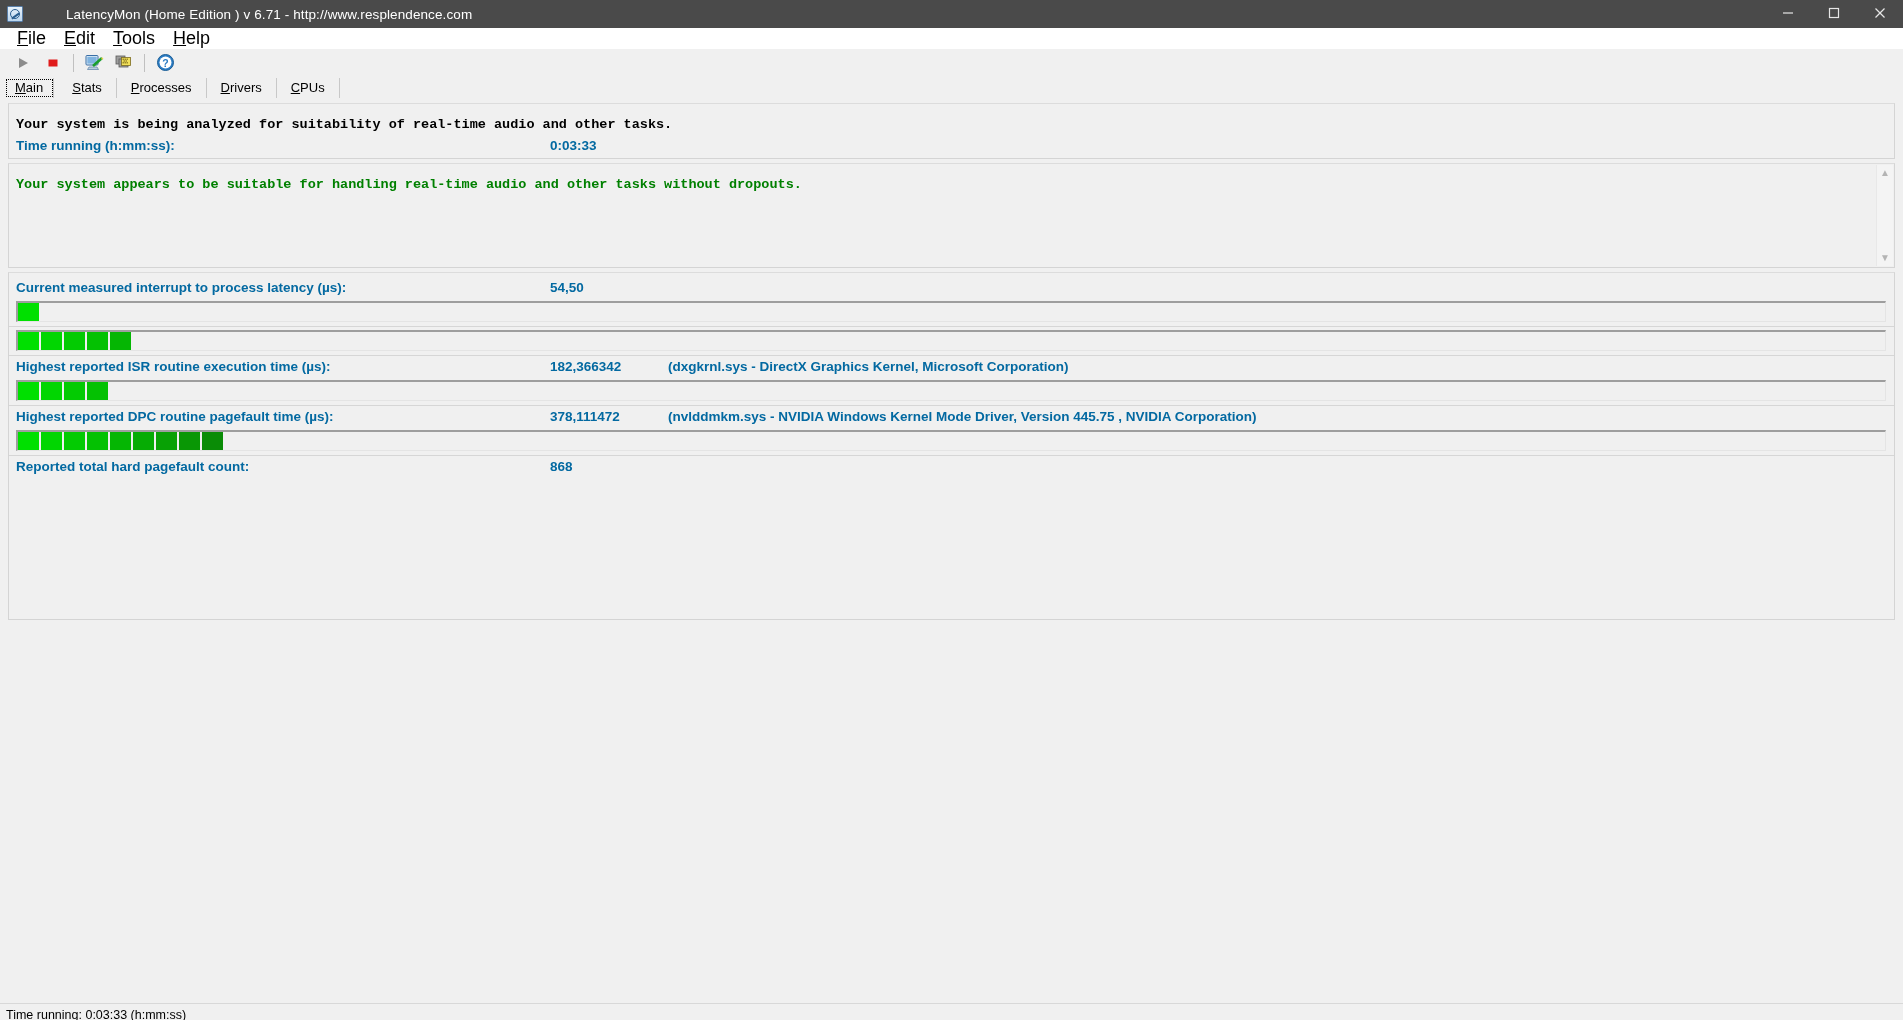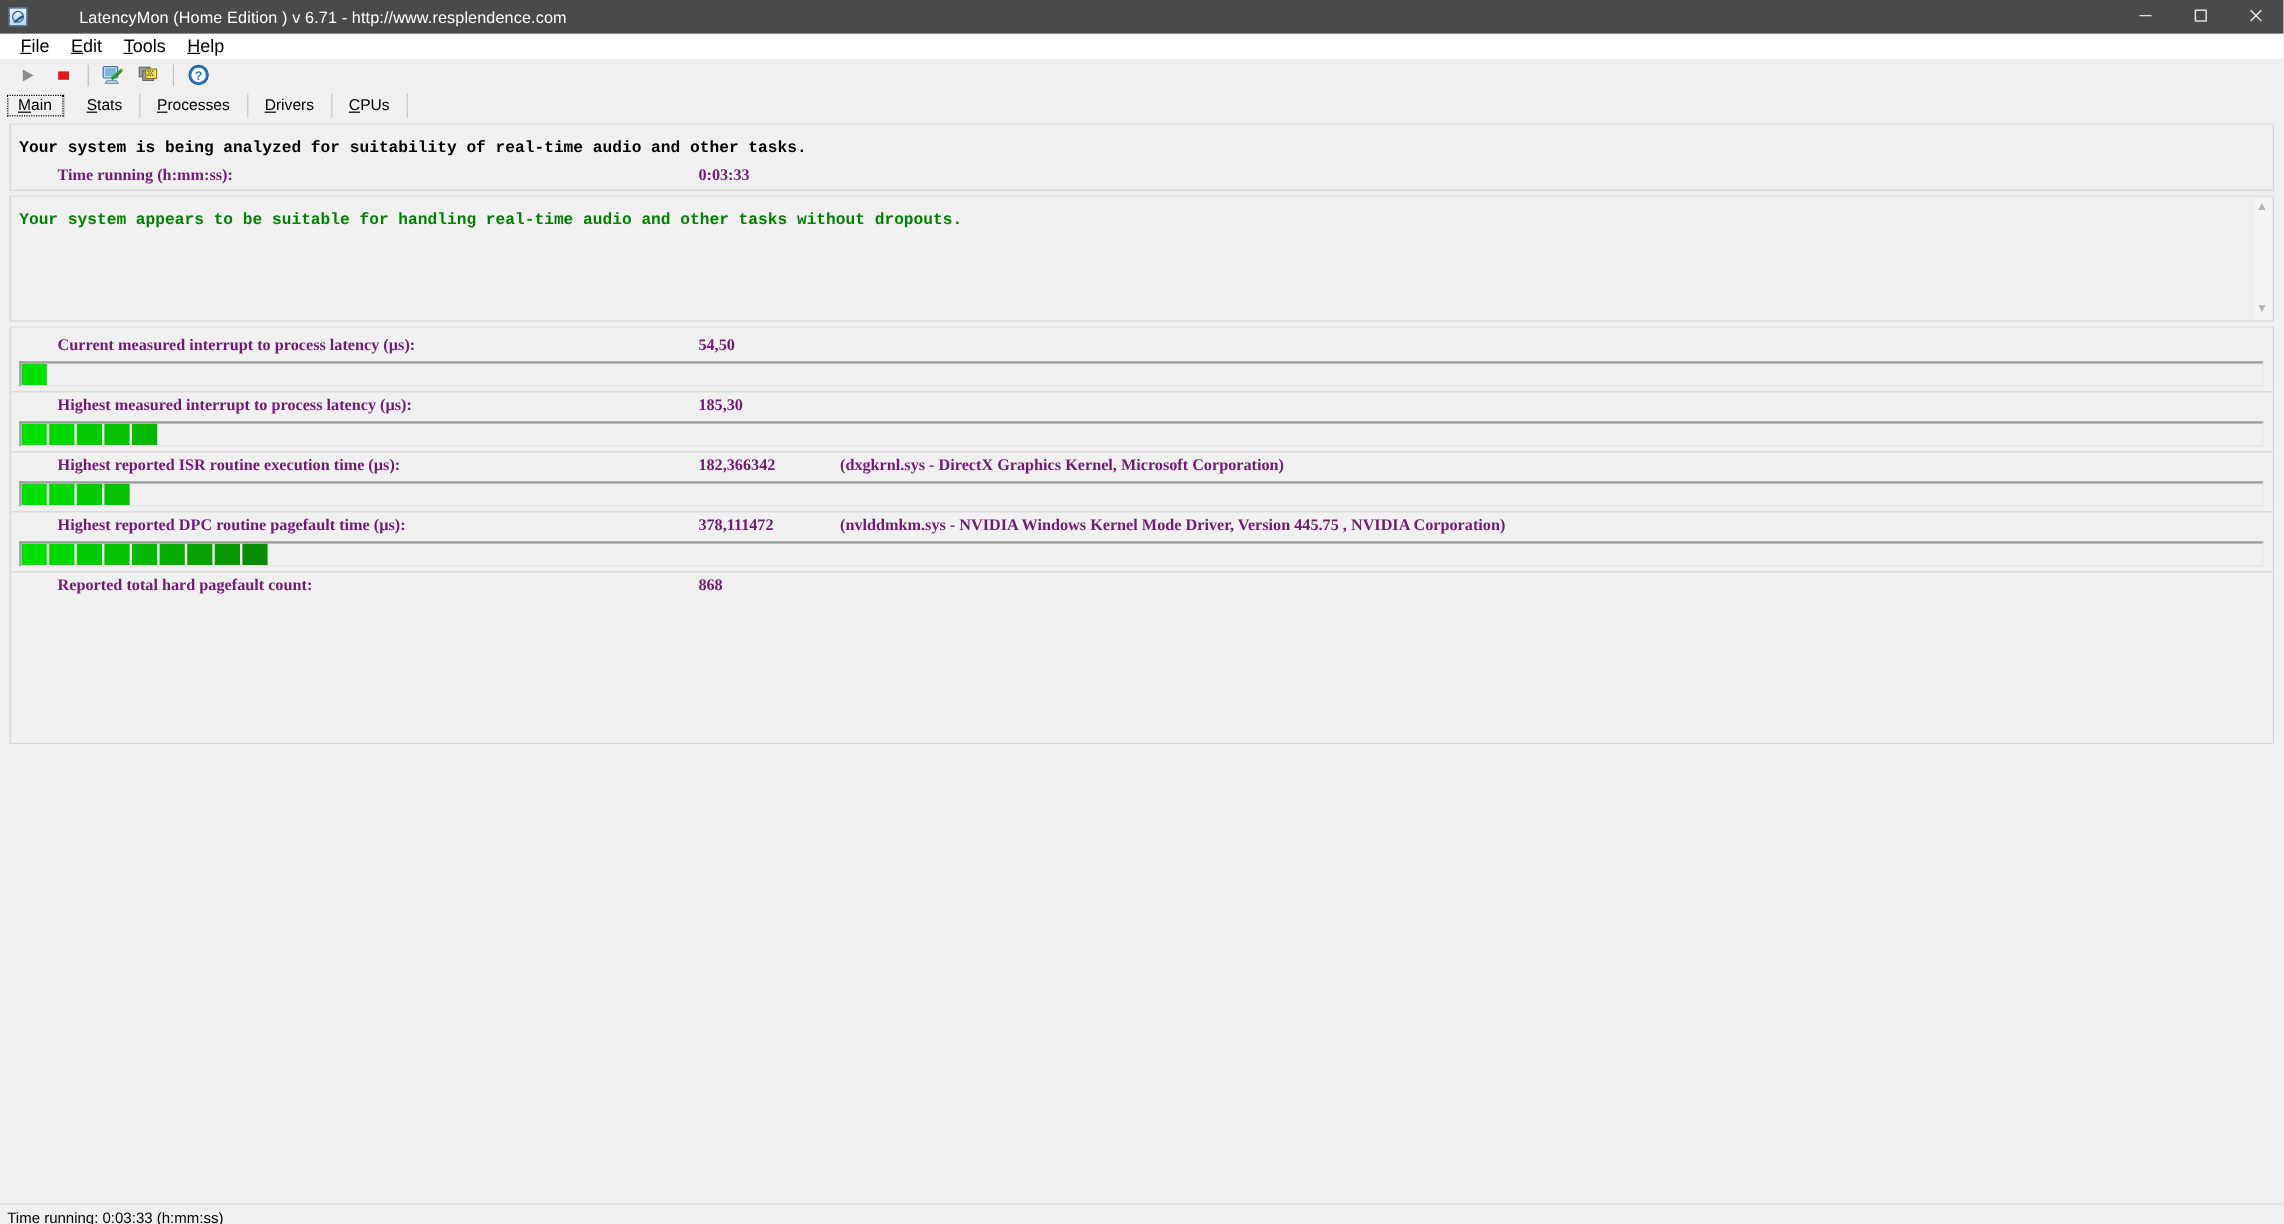--- a/index.html
+++ b/index.html
@@ -67,21 +67,21 @@
   
   #menubar {
     height: 21px;
     background: #ffffff;
     display: flex;
     align-items: center;
     padding-left: 8px;
     border-bottom: 1px solid #ffffff;
   }
   .menu-item {
-    font-size: 15px;
+    font-size: 18px;
     color: #000;
     padding: 2px 9px 2px 9px;
     white-space: nowrap;
   }
   .menu-item u { text-decoration: underline; }
 
   
   #toolbar {
     height: 27px;
     background: #f0f0f0;
@@ -167,31 +167,30 @@
     font-size: 13.5px;
     color: #000;
     line-height: 21px;
     white-space: pre;
     padding-left: 7px;
     font-weight: bold;
   }
   .mono-row.green { color: #008000; }
 
   .metric-label-line {
-    font-family: Liberation Serif, serif;
+    font-family: Liberation Sans, sans-serif;
     font-size: 13.5px;
     font-weight: bold;
-    color: #701a75;
+    color: #0369a1;
     line-height: 20px;
     white-space: pre;
     padding-left: 7px;
     height: 21px;
     display: flex;
     align-items: center;
-    margin-left: 32px;
   }
   .metric-label-line .m-label { width: 534px; flex: none; }
   .metric-label-line .m-value { width: 118px; flex: none; }
   .metric-label-line .m-extra { flex: none; }
 
   .sep-line {
     height: 1px;
     background: #d6d6d6;
     margin: 1px 0 0 0;
   }
@@ -374,25 +373,20 @@
     <div class="metric-label-line">
       <span class="m-label">Current measured interrupt to process latency (µs):</span>
       <span class="m-value">54,50</span>
       <span class="m-extra"></span>
     </div>
     <div class="bar">
         <div class="seg" style="background: rgb(0, 224, 0);"></div>
       </div>
     <div class="sep-line"></div>
 
-    <div class="metric-label-line">
-      <span class="m-label">Highest measured interrupt to process latency (µs):</span>
-      <span class="m-value">185,30</span>
-      <span class="m-extra"></span>
-    </div>
     <div class="bar">
         <div class="seg" style="background: rgb(0, 224, 0);"></div>
         <div class="seg" style="background: rgb(1, 214, 1);"></div>
         <div class="seg" style="background: rgb(3, 203, 2);"></div>
         <div class="seg" style="background: rgb(4, 193, 2);"></div>
         <div class="seg" style="background: rgb(5, 182, 3);"></div>
       </div>
     <div class="sep-line"></div>
 
     <div class="metric-label-line">

